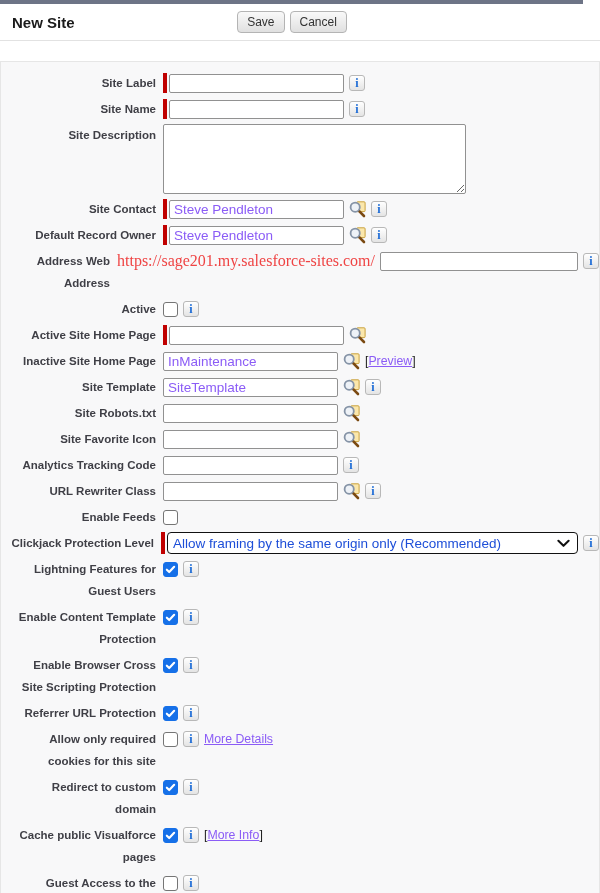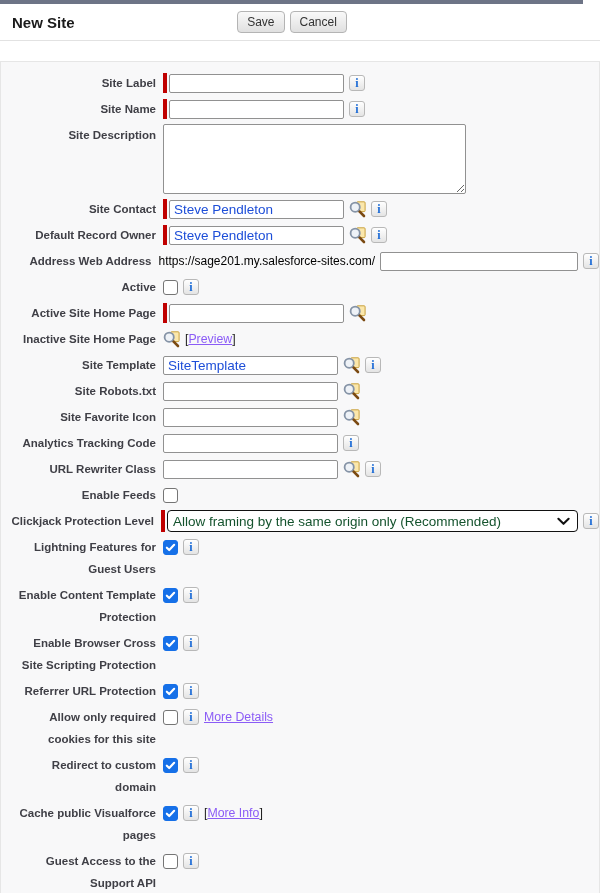--- a/index.html
+++ b/index.html
@@ -17,28 +17,28 @@
   .row { display:flex; align-items:flex-start; padding:2px 0; }
   .label { width:162px; padding-right:7px; text-align:right; font-size:11.5px; font-weight:bold; color:#3f3f46; line-height:22px; white-space:pre-line; }
   .ctrl { display:flex; align-items:center; height:22px; }
   .ctrl.grow { height:auto; align-items:flex-start; }
   .ctrl > * + * { margin-left:5px; }
   .reqbar + * { margin-left:2px; }
 
   .reqbar { width:4px; height:20px; background:var(--req,#c00000); flex:none; }
   .reqbar.tall { height:22px; }
 
-  .txt { width:175px; height:19px; border:1px solid #919191; border-radius:2px; padding:0 4px; font-family:"Liberation Sans",sans-serif; font-size:13.5px; color:#1d4ed8; background:#fff; }
+  .txt { width:175px; height:19px; border:1px solid #919191; border-radius:2px; padding:0 4px; font-family:"Liberation Sans",sans-serif; font-size:13.5px; color:#8b5cf6; background:#fff; }
   .txt.url { width:198px; }
   textarea.ta { width:303px; height:70px; border:1px solid #919191; border-radius:2px; background:#fff; resize:both; font-family:"Liberation Sans",sans-serif; font-size:13px; padding:2px 4px; }
 
-  .prefix { font-size:12px; color:#000000; line-height:22px; white-space:nowrap; }
+  .prefix { font-size:16px; color:#ef4444; line-height:22px; white-space:nowrap;font-family:Liberation Serif, serif; }
 
   .select { width:411px; height:22px; border:1px solid #111; border-radius:4px; background:#fff; display:flex; align-items:center; justify-content:space-between; padding:0 7px 0 5px; cursor:pointer; }
-  .sel-text { font-size:13.5px; color:#14532d; white-space:nowrap; overflow:hidden;text-align:center; }
+  .sel-text { font-size:13.5px; color:#1d4ed8; white-space:nowrap; overflow:hidden;text-align:center; }
 
   .cb { width:15px; height:15px; border-radius:3px; border:1px solid #757575; background:#fff; flex:none; display:flex; align-items:center; justify-content:center; cursor:pointer; }
   .cb.checked { background:var(--cb,#1670e8); border-color:var(--cb,#1670e8); }
   .cb svg { display:none; }
   .cb.checked svg { display:block; }
 
   .info { width:16px; height:16px; flex:none; text-align:center; line-height:15px; font-family:"Liberation Serif",serif; font-weight:bold; font-size:12px; color:var(--info,#1f6dd6); background:linear-gradient(#ffffff,#e4e4e4); border:1px solid #b8b8b8; border-radius:3px; cursor:pointer; }
 
   .lookup { width:17px; height:17px; flex:none; cursor:pointer; }
 
@@ -146,20 +146,21 @@
       <path d="M9.2 9.2 L15 15" stroke="#7b4a12" stroke-width="2.6" stroke-linecap="round"></path>
       <circle cx="6.2" cy="6.2" r="4.6" fill="#eef2f7" stroke="#8593a6" stroke-width="1.8"></circle>
     </svg>
   </span>
 </div>
   </div>
 
   <div class="row">
     <div class="label">Inactive Site Home Page</div>
     <div class="ctrl">
+        <input class="txt" type="text" value="InMaintenance" style="">
   <span class="lookup">
     <svg width="17" height="17" viewBox="0 0 17 17">
       <rect x="7.5" y="0.8" width="8.6" height="9.8" rx="1" fill="#fbe7ab" stroke="#c9a23f"></rect>
       <path d="M9.2 9.2 L15 15" stroke="#7b4a12" stroke-width="2.6" stroke-linecap="round"></path>
       <circle cx="6.2" cy="6.2" r="4.6" fill="#eef2f7" stroke="#8593a6" stroke-width="1.8"></circle>
     </svg>
   </span>
 <span class="linkwrap"><span>[</span><span class="lnk">Preview</span><span>]</span></span>
       </div>
   </div>

